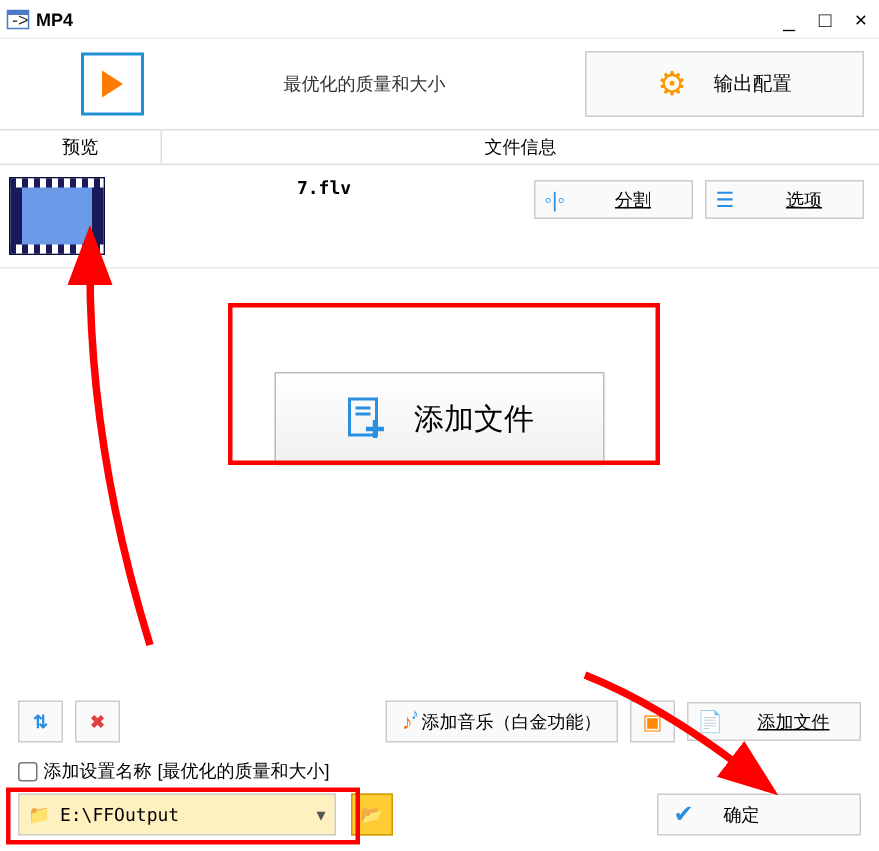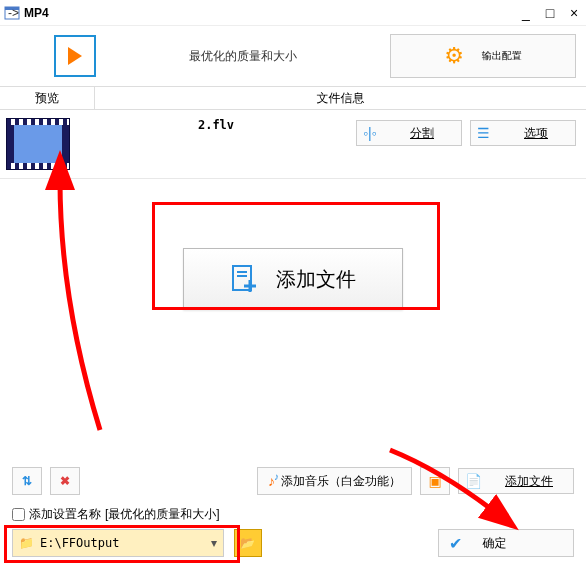--- a/index.html
+++ b/index.html
@@ -11,25 +11,25 @@
 .titlebar .fmt { font-weight: bold; }
 .win-controls { margin-left: auto; display: flex; gap: 8px; }
 .win-controls span { width: 16px; text-align: center; cursor: pointer; font-size: 14px; }
 
 .top-row { display: flex; align-items: center; padding: 8px 10px; gap: 10px; margin-left: 44px; }
 .play-icon { width: 42px; height: 42px; border: 2px solid #1e90d6; display: flex; align-items: center; justify-content: center; }
 .play-icon .tri { width: 0; height: 0; border-left: 14px solid #ff7a00; border-top: 9px solid transparent; border-bottom: 9px solid transparent; }
 .quality-label { flex: 1; text-align: center; color: #333; }
 .output-btn { width: 186px; height: 44px; border: 1px solid #ccc; background: #fafafa; display: flex; align-items: center; justify-content: center; gap: 18px; cursor: pointer; }
 .gear { color: #ff9800; font-size: 22px; }
-.output-btn .txt { font-size: 10px; }
+.output-btn .txt { font-size: 13px; }
 
 .table-header { display: flex; border-top: 1px solid #ddd; border-bottom: 1px solid #ddd; height: 24px; }
 .table-header .col { display: flex; align-items: center; justify-content: center; }
-.col-preview { width: 95px; border-right: 1px solid #ddd; }
+.col-preview { width: 108px; border-right: 1px solid #ddd; }
 .col-info { flex: 1; }
 
 .file-row { display: flex; padding: 4px 0; border-bottom: 1px solid #e8e8e8; }
 .thumb { width: 64px; height: 52px; margin: 4px 6px; position: relative; }
 .thumb .film { width: 100%; height: 100%; background: linear-gradient(to right, #1a1a5a 0%, #1a1a5a 12%, #6a9ae8 12%, #6a9ae8 88%, #1a1a5a 88%); border: 1px solid #0a0a3a; position: relative; }
 .thumb .film::before, .thumb .film::after { content: ""; position: absolute; left: 0; right: 0; height: 6px; background: repeating-linear-gradient(to right, #1a1a5a 0 4px, #fff 4px 8px); }
 .thumb .film::before { top: 0; }
 .thumb .film::after { bottom: 0; }
 .file-meta { flex: 1; padding: 4px 8px; display: flex; flex-direction: column; gap: 4px; }
 .file-meta .fname { font-family: monospace; font-weight: bold; text-align: center; }
@@ -108,21 +108,21 @@
 <div class="table-header">
   <div class="col col-preview">预览</div>
   <div class="col col-info">文件信息</div>
 </div>
 
 <div class="file-row">
   <div class="thumb">
       <div class="film"></div>
     </div>
   <div class="file-meta">
-    <div class="fname">2.flv</div>
+    <div class="fname">7.flv</div>
   </div>
   <div class="file-actions">
     <div class="small-btn">
       <span class="ico">◦|◦</span>
       <span class="txt">分割</span>
     </div>
     <div class="small-btn">
       <span class="ico ico-opt">☰</span>
       <span class="txt">选项</span>
     </div>

